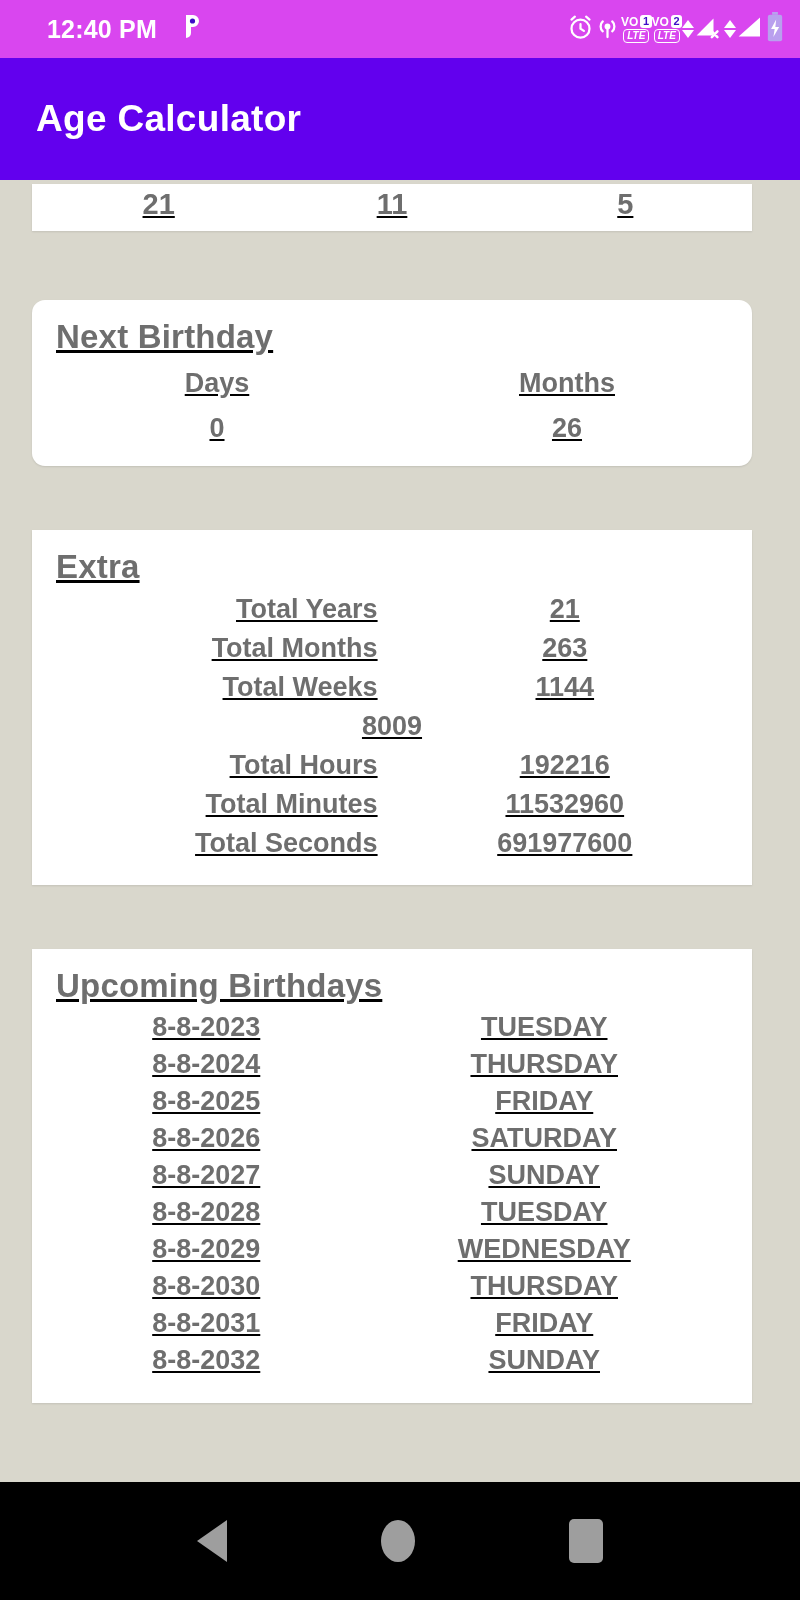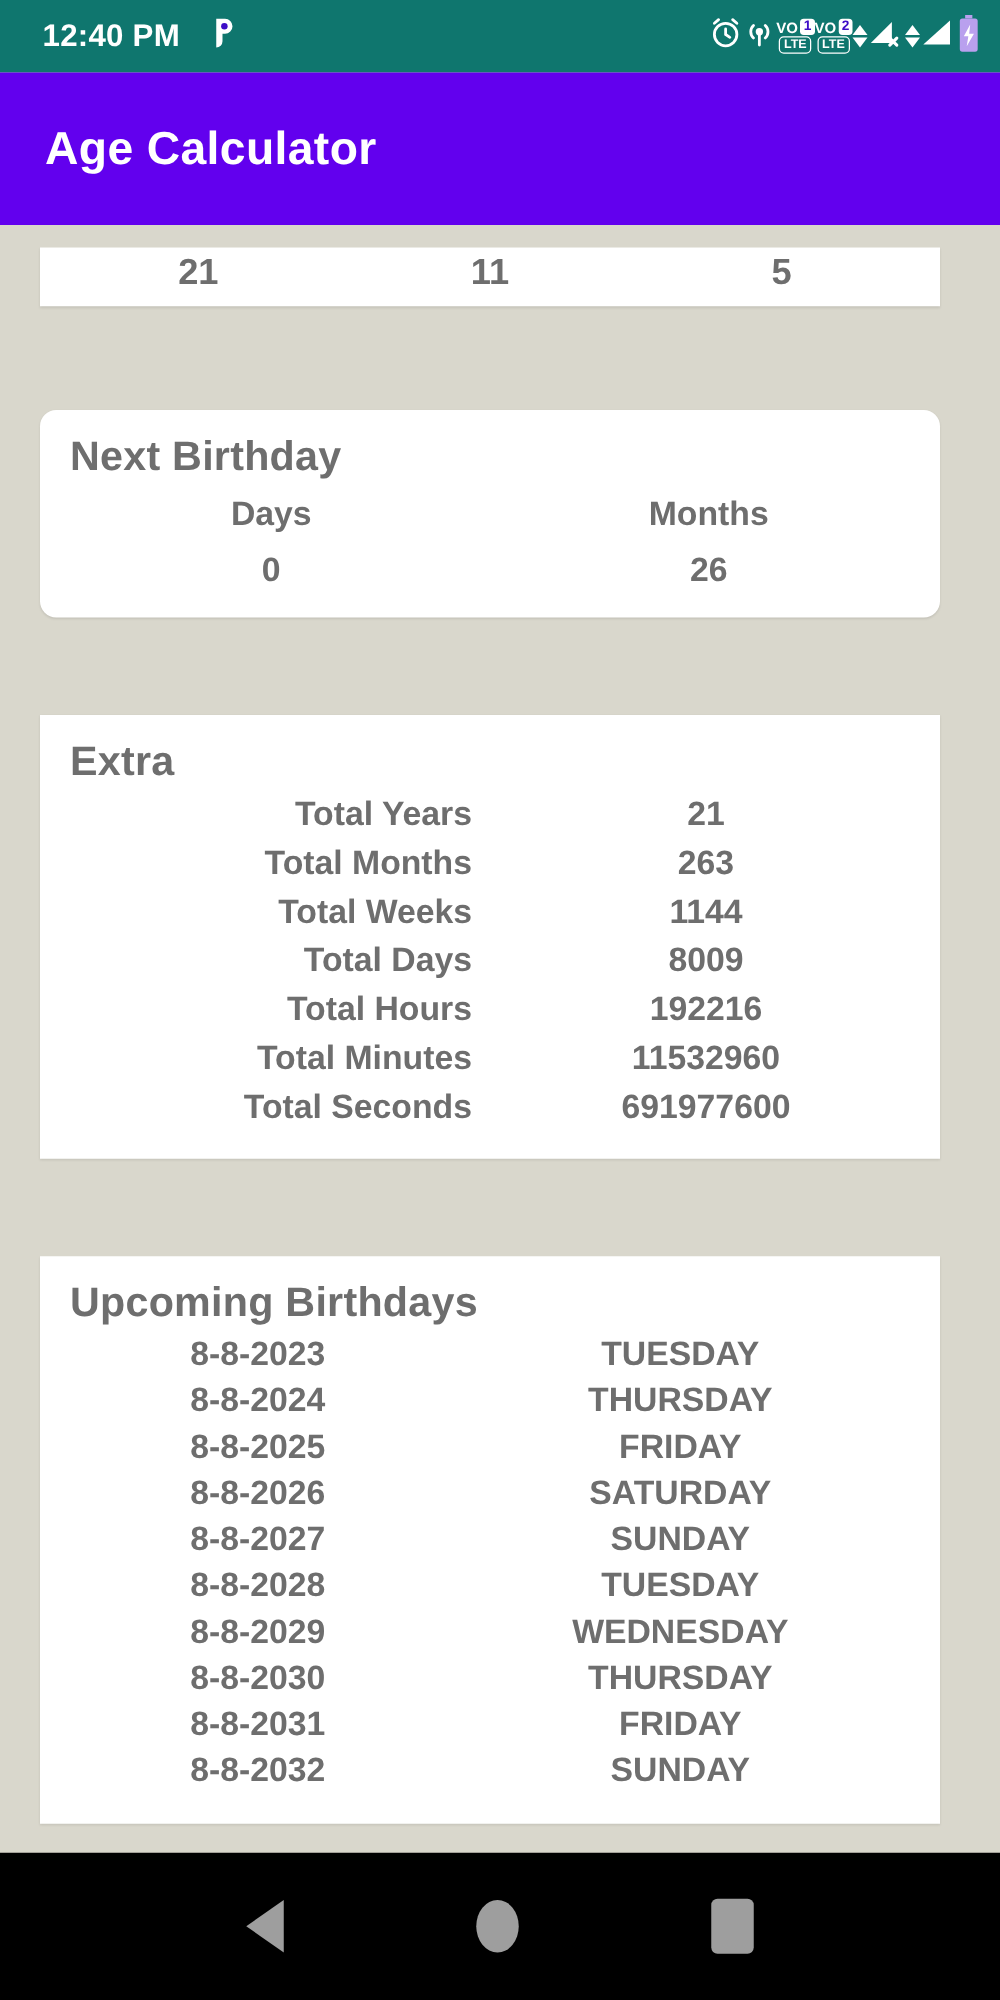--- a/index.html
+++ b/index.html
@@ -21,24 +21,24 @@
     width: 800px;
     height: 1600px;
     background: #d9d7cc;
     display: flex;
     flex-direction: column;
   }
 
   
   .status-bar {
     height: 58px;
-    background: #0f766e;
-    display: flex;
-    align-items: center;
-    padding: 0 16px 0 34px;
+    background: #d946ef;
+    display: flex;
+    align-items: center;
+    padding: 0 16px 0 47px;
     flex: 0 0 auto;
     color: #ffffff;
   }
   .status-left {
     display: flex;
     align-items: center;
     gap: 22px;
   }
   .status-clock {
     font-size: 25px;
@@ -76,20 +76,21 @@
     line-height: 13px;
   }
   .volte-lte {
     border: 1.6px solid #ffffff;
     border-radius: 4px;
     font-size: 10px;
     font-weight: bold;
     padding: 0 3px;
     margin-top: 1px;
     line-height: 12px;
+    font-style: italic;
   }
   .arrows {
     display: flex;
     flex-direction: column;
     gap: 2px;
     align-items: center;
   }
   .tri-up {
     width: 0; height: 0;
     border-left: 6px solid transparent;
@@ -122,22 +123,23 @@
   
   .content {
     flex: 1 1 auto;
     position: relative;
     overflow: hidden;
     background: #d9d7cc;
   }
 
   .card {
     background: #ffffff;
-    margin: 18px 48px 0 32px;
+    margin: 4px 48px 0 32px;
     box-shadow: 0 1px 2px rgba(0,0,0,0.10);
+    text-decoration: underline;
   }
 
   
   .card-clipped {
     height: 47px;
     display: flex;
     align-items: center;
     padding: 0 10px 6px 10px;
   }
   .clip-cell {
@@ -369,21 +371,20 @@
       </div>
       <div class="kv-row">
         <span class="kv-label">Total Months</span>
         <span class="kv-value">263</span>
       </div>
       <div class="kv-row">
         <span class="kv-label">Total Weeks</span>
         <span class="kv-value">1144</span>
       </div>
       <div class="kv-row">
-        <span class="kv-label">Total Days</span>
         <span class="kv-value">8009</span>
       </div>
       <div class="kv-row">
         <span class="kv-label">Total Hours</span>
         <span class="kv-value">192216</span>
       </div>
       <div class="kv-row">
         <span class="kv-label">Total Minutes</span>
         <span class="kv-value">11532960</span>
       </div>

